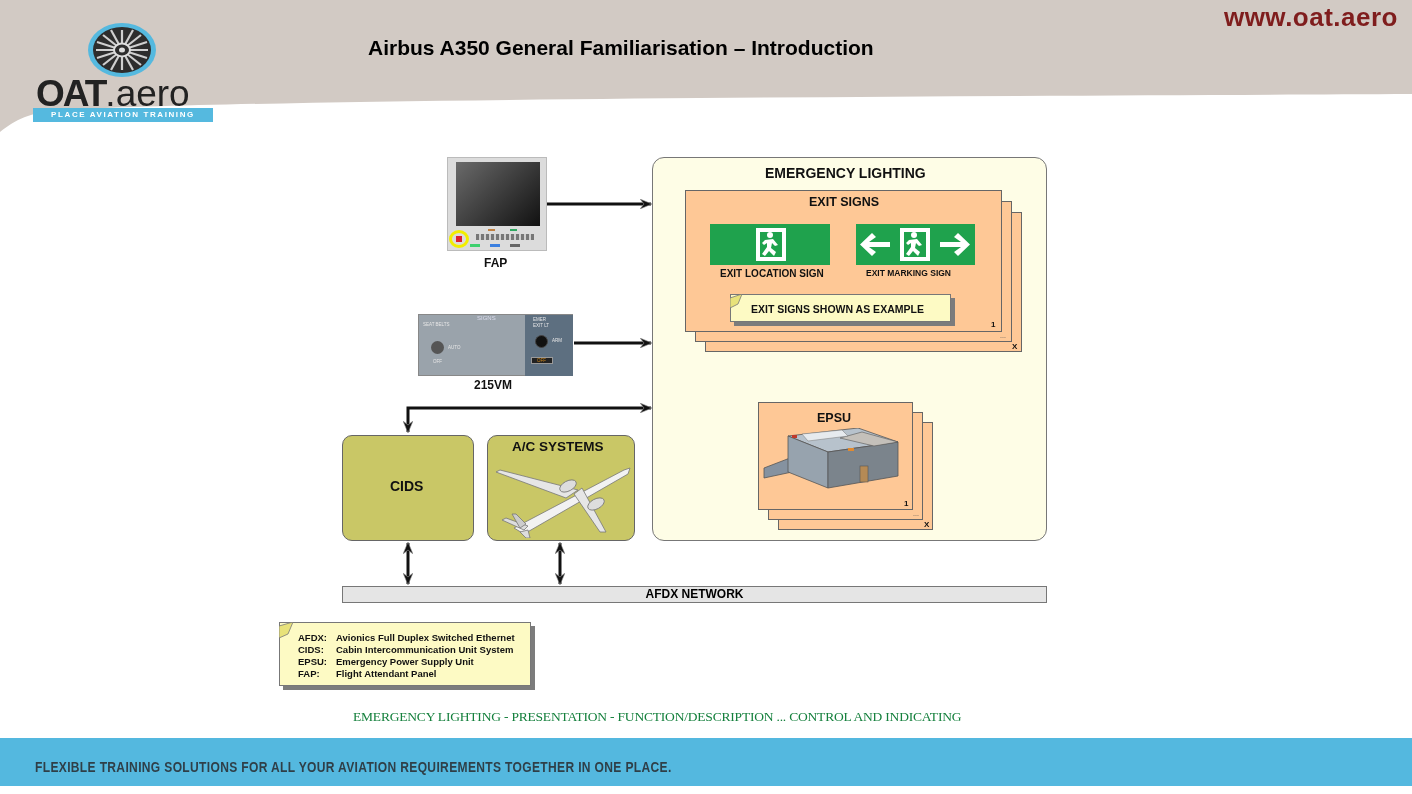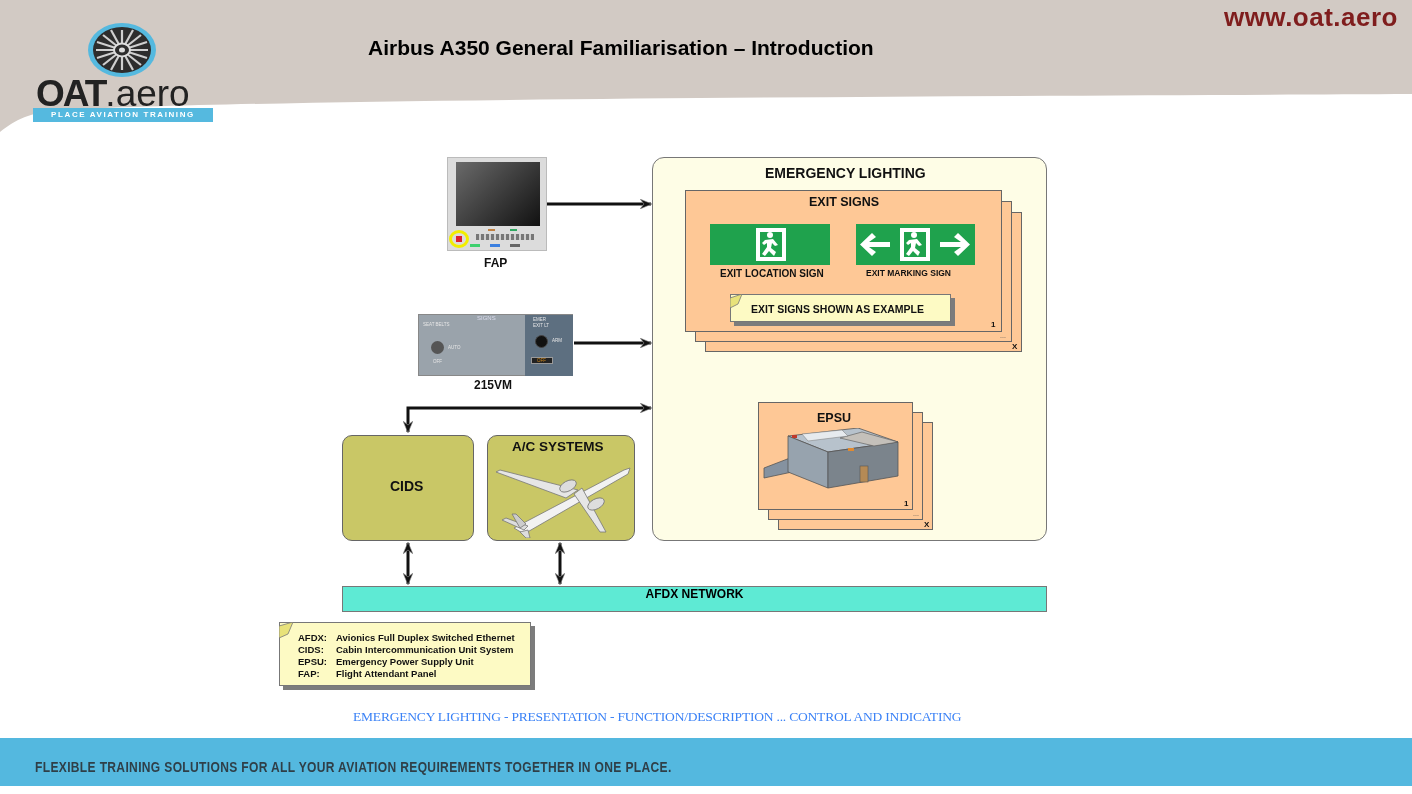--- a/index.html
+++ b/index.html
@@ -18,27 +18,27 @@
   #logo-word .light { font-weight: normal; letter-spacing: 0; text-align: right; }
   #logo-strip { position: absolute; left: 3px; top: 86px; width: 180px; height: 14px; background: #55b9df; color: #fff; font-size: 8px; font-weight: bold; letter-spacing: 1.6px; text-align: center; line-height: 14px; }
 
   
   .label-b { font-weight: bold; color: #111; }
   #em-box { position: absolute; left: 652px; top: 157px; width: 395px; height: 384px; background: #fefde6; border: 1.5px solid #777; border-radius: 12px; }
   .peach { position: absolute; background: #fec896; border: 1.5px solid #666; }
   .green-box { position: absolute; background: #c9c766; border: 1.5px solid #666; border-radius: 10px; }
   .sign { position: absolute; background: #1fa24d; }
   .note { position: absolute; background: #fdfac4; border: 1px solid #777; box-shadow: 4px 4px 0 #7c7c7c; }
-  #afdx-bar { position: absolute; left: 342px; top: 586px; width: 705px; height: 26px; background: #5eead4; border: 1.5px solid #777; font-size: 12px; font-weight: bold; text-align: center; line-height: 14px; }
+  #afdx-bar { position: absolute; left: 342px; top: 586px; width: 705px; height: 17px; background: #e5e5e5; border: 1.5px solid #777; font-size: 12px; font-weight: bold; text-align: center; line-height: 14px; }
 
   #legend { left: 279px; top: 622px; width: 252px; height: 64px; }
   .legend-row { position: absolute; left: 18px; font-size: 9.5px; font-weight: bold; color: #111; white-space: nowrap; }
   .legend-row .k { display: inline-block; width: 38px; }
 
-  #caption { position: absolute; left: 353px; top: 709px; font-family: "Liberation Serif", serif; font-size: 13.5px; color: #3b82f6; letter-spacing: -0.2px; }
+  #caption { position: absolute; left: 353px; top: 709px; font-family: "Liberation Serif", serif; font-size: 13.5px; color: #15803d; letter-spacing: -0.2px; }
 
   #footer { position: absolute; left: 0; top: 738px; width: 1412px; height: 48px; background: #54b8df; }
   #footer-text { position: absolute; left: 35px; top: 21px; font-size: 14px; font-weight: bold; color: #2f3f48; letter-spacing: 0.4px; transform: scaleX(0.86); transform-origin: left center; }
 </style>
 </head>
 <body>
 
 <svg id="banner" width="1412" height="140" viewBox="0 0 1412 140">
   <path d="M0,0 L1412,0 L1412,94 C1000,96 300,98 60,110 C30,112 15,120 0,132 Z" fill="#d2cac4"></path>
 </svg>

